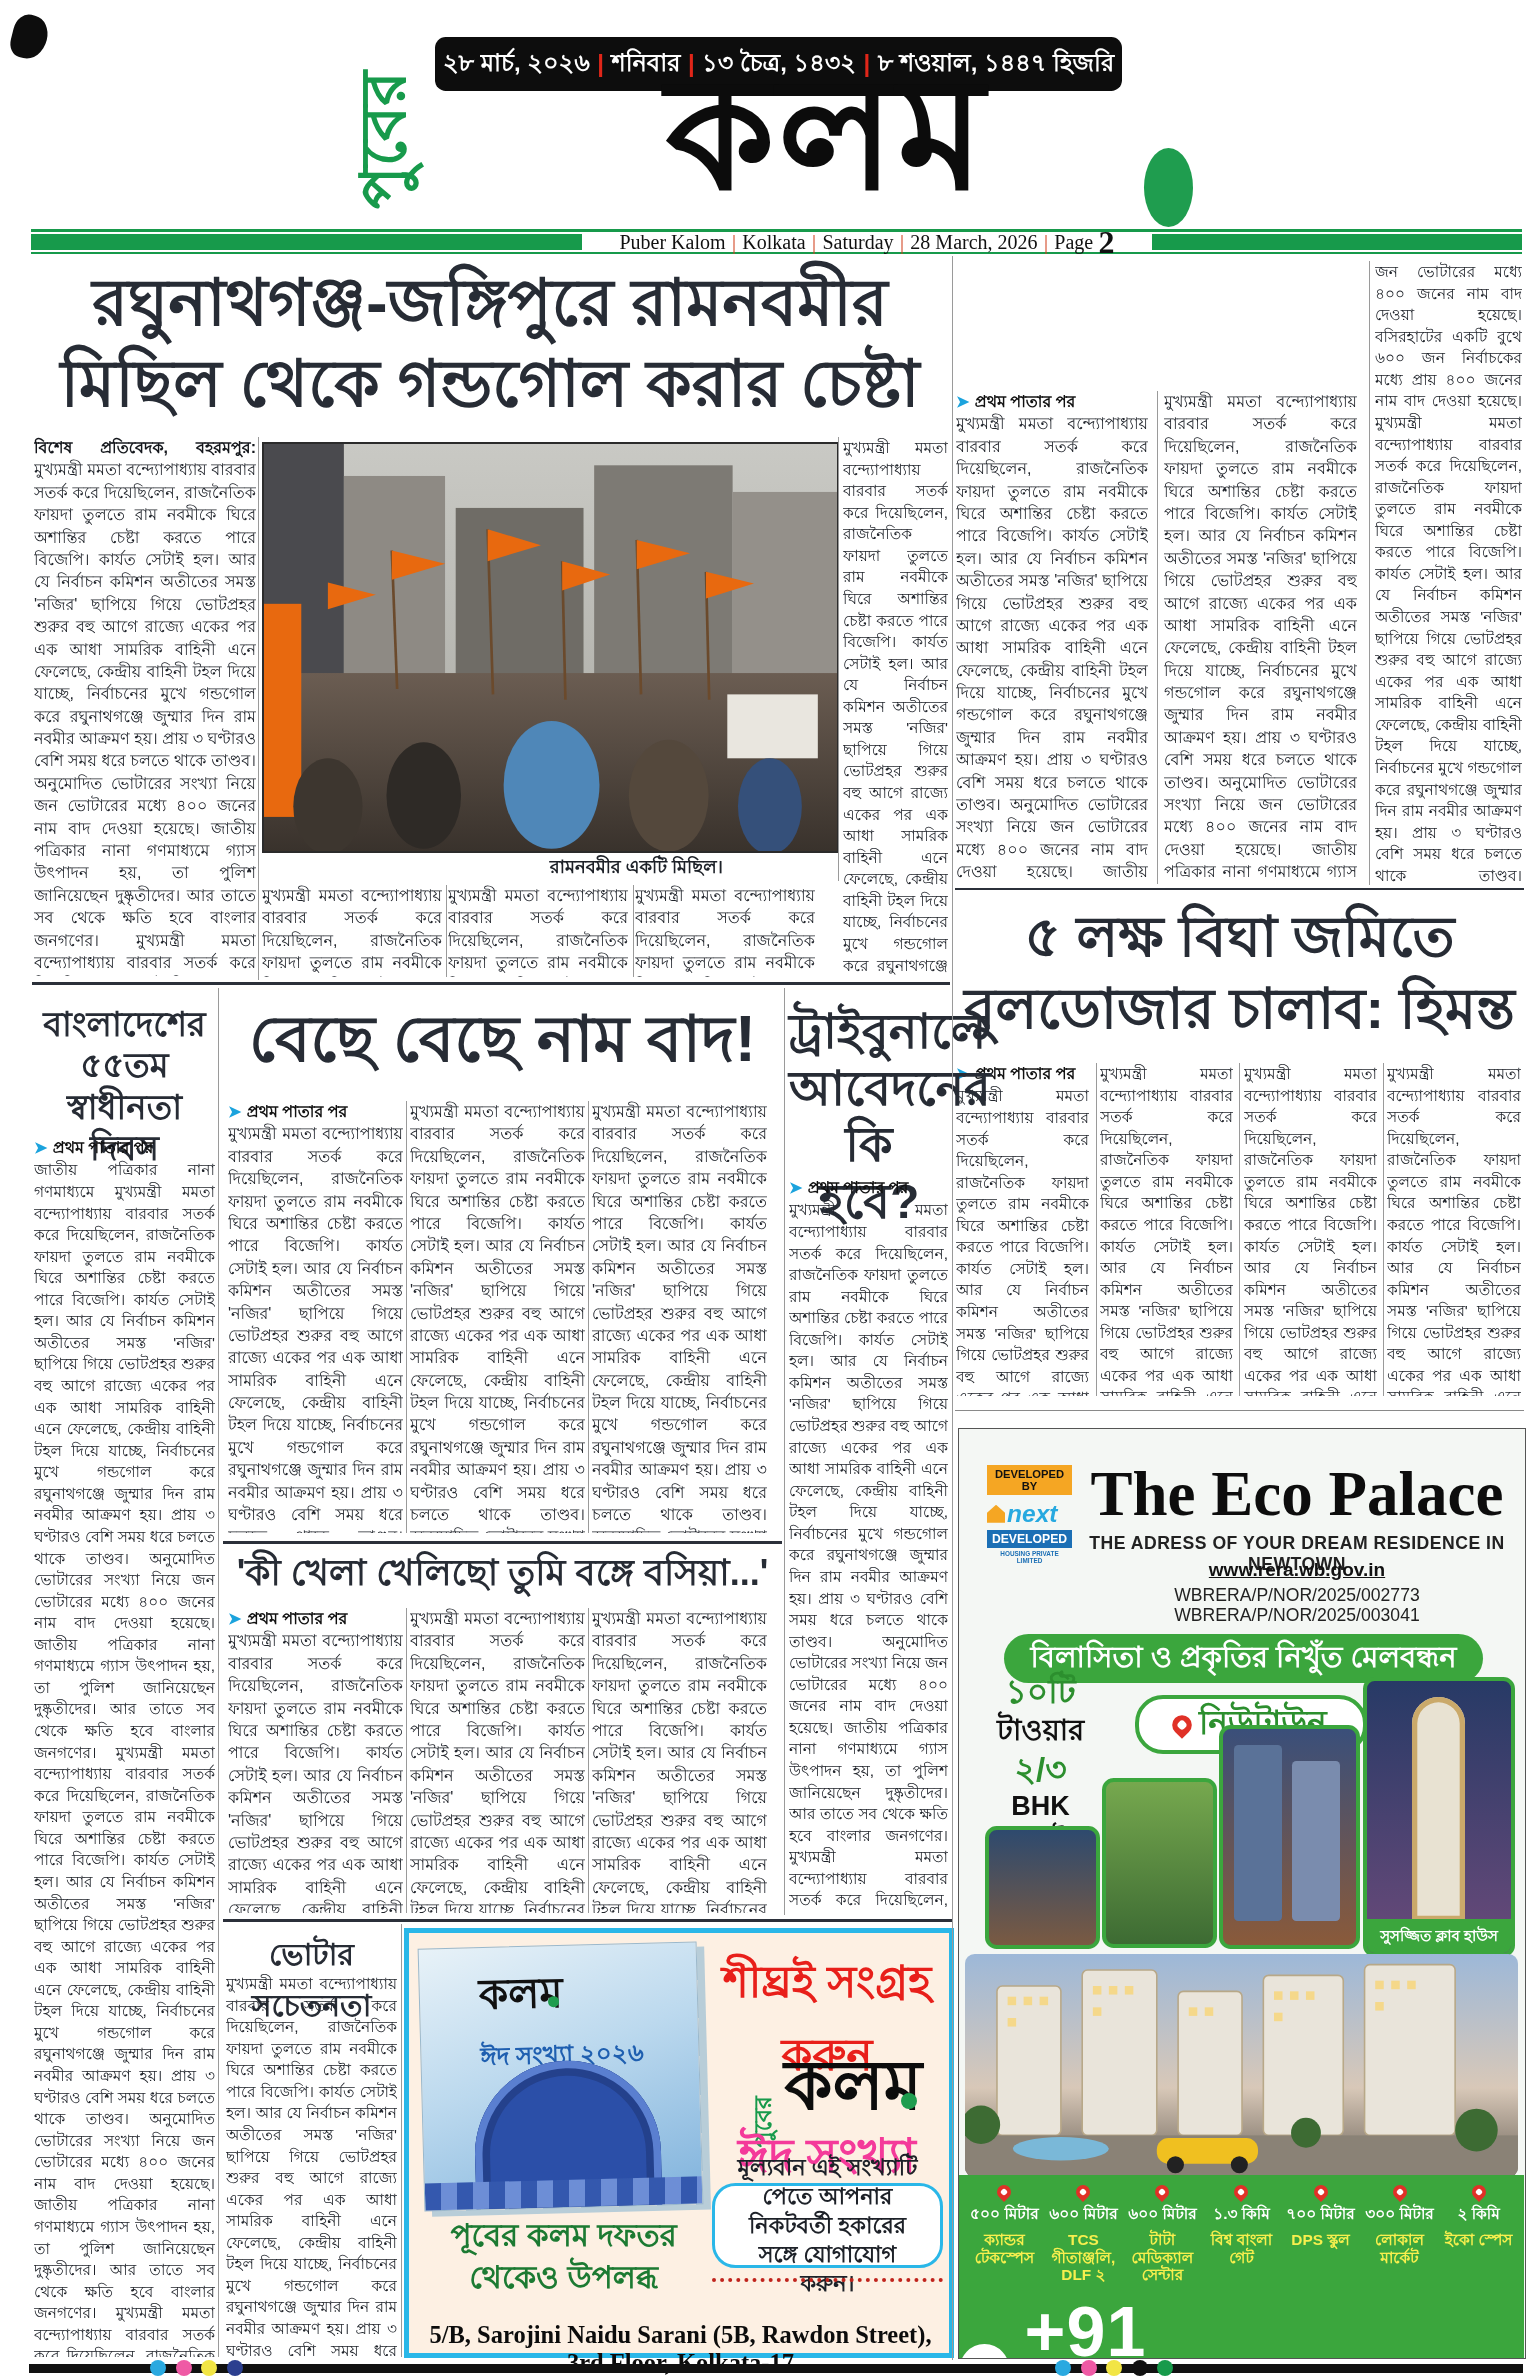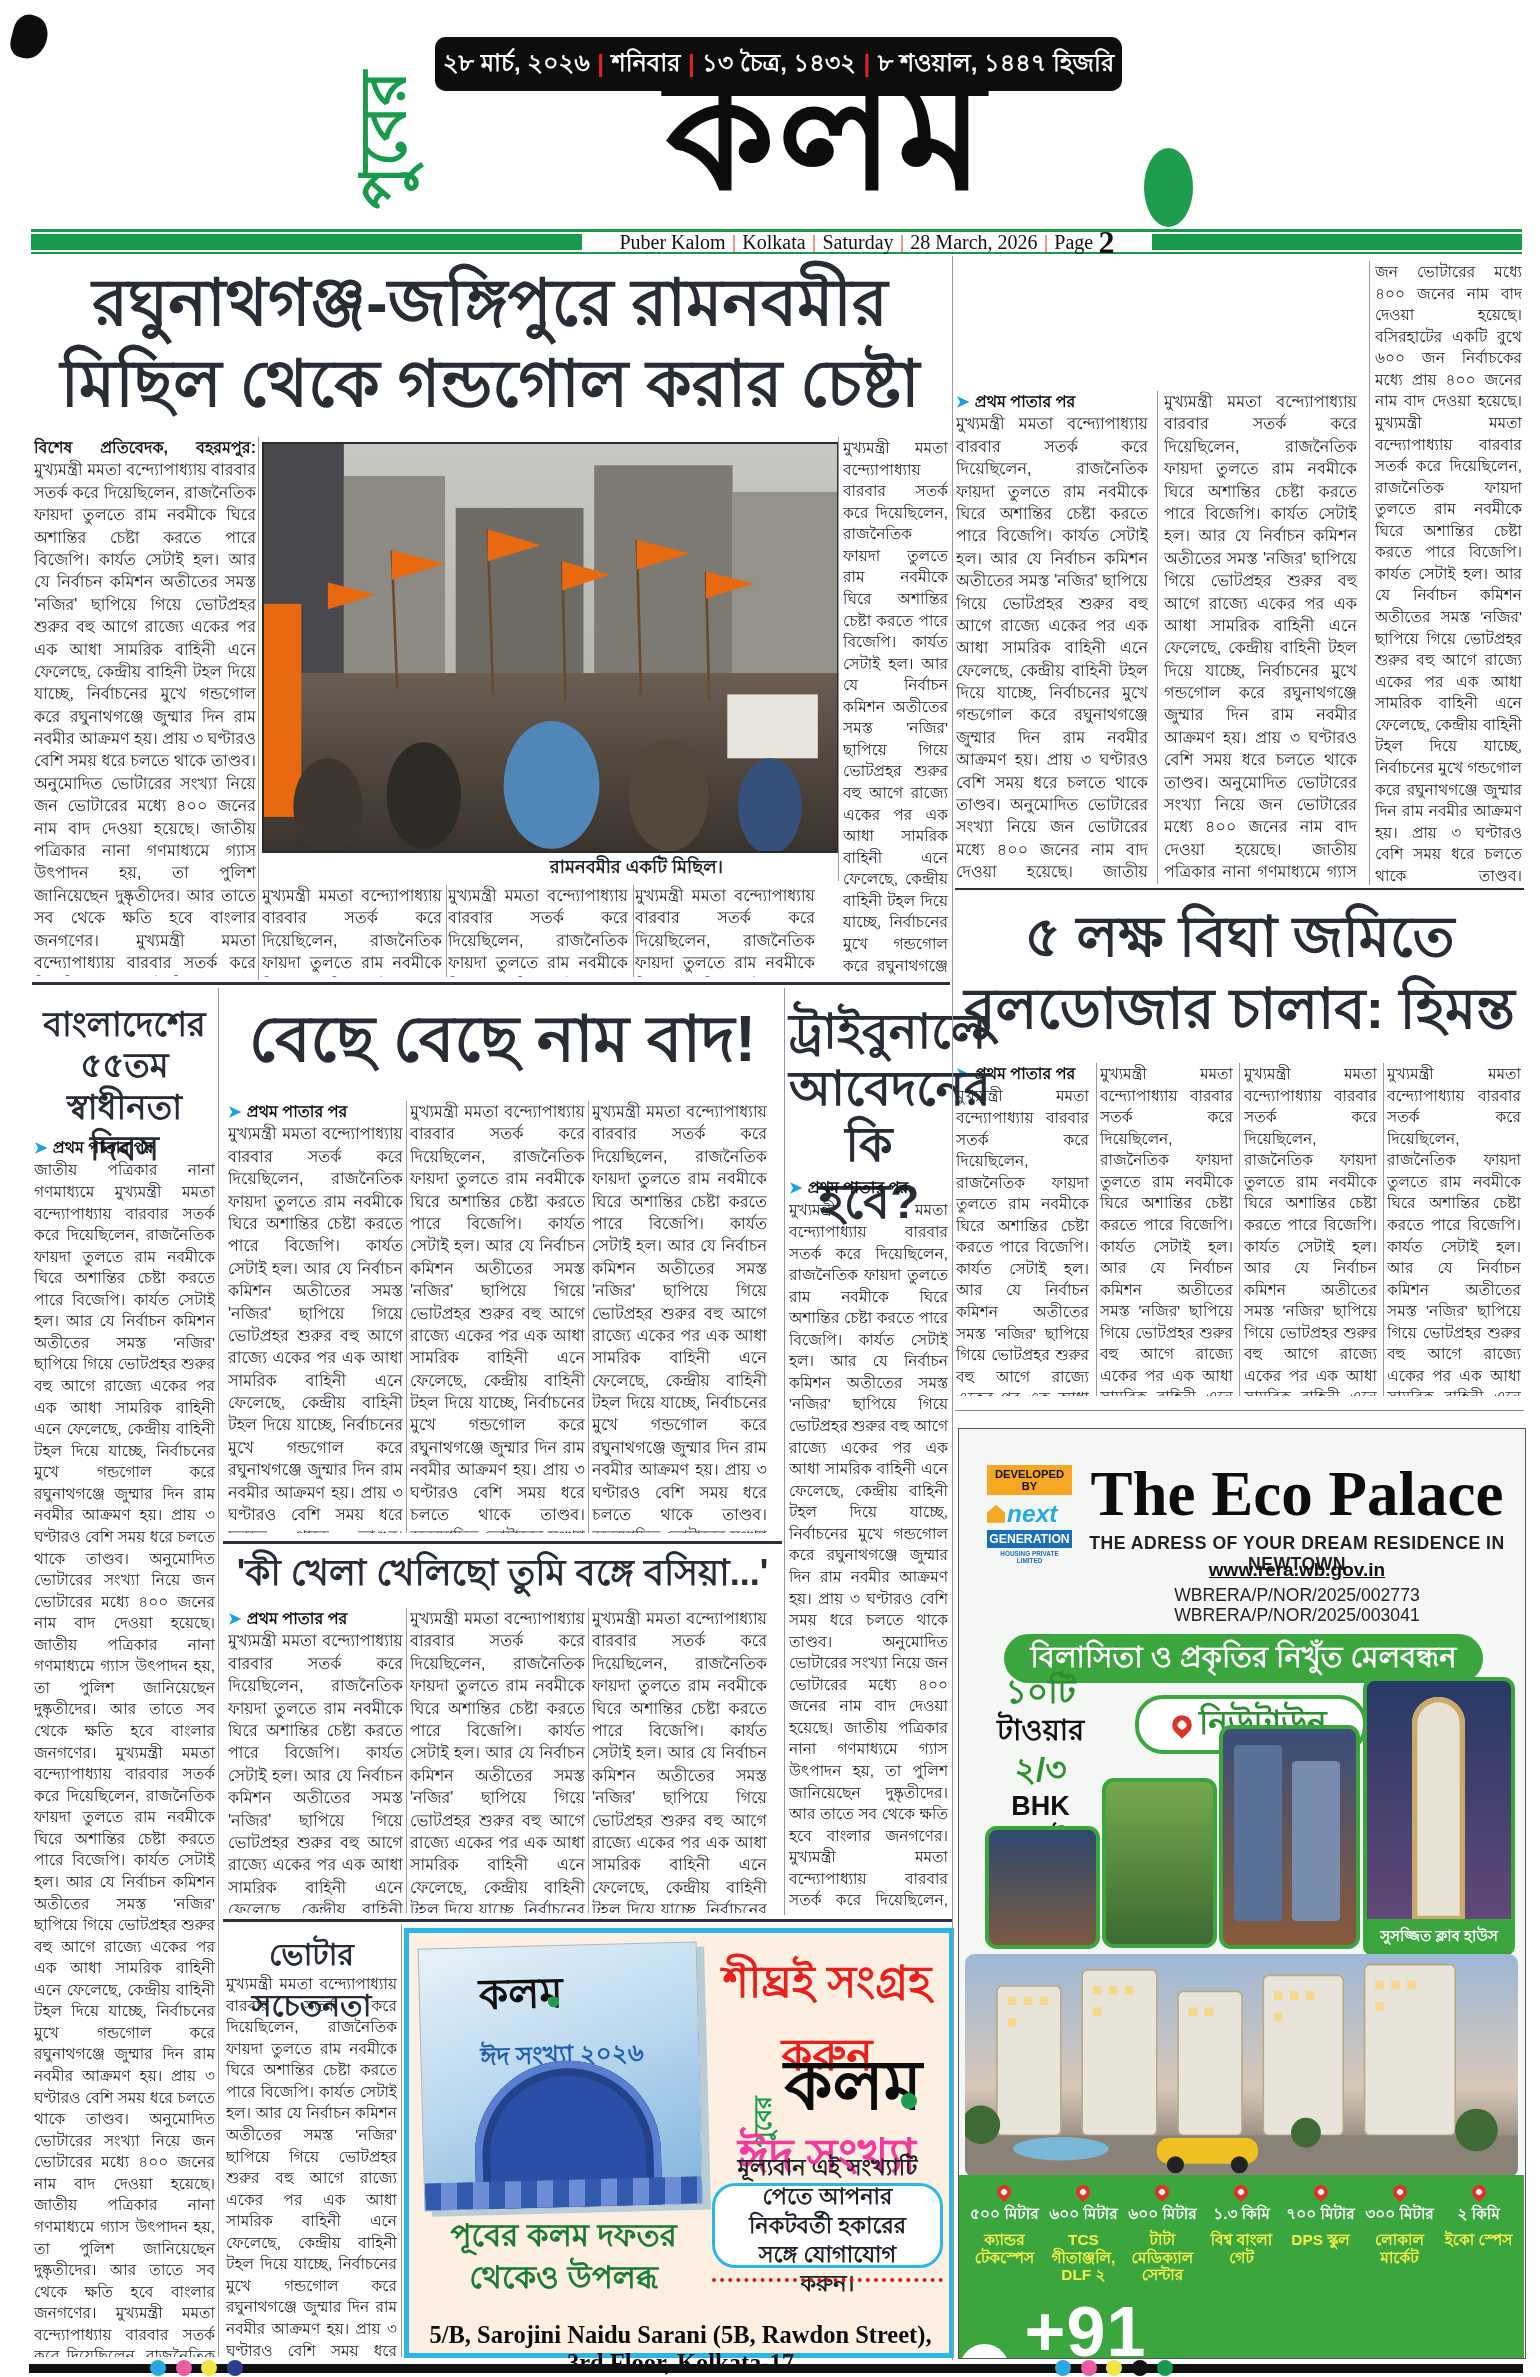--- a/index.html
+++ b/index.html
@@ -273,21 +273,21 @@
 
   <div class="hrule" style="left:955px;top:1410px;width:569px;"></div>
   <div class="abs" style="left:958px;top:1428px;width:568px;height:931px;border:1.6px solid #555;background:#f4f7f4;box-sizing:border-box;overflow:hidden;">
 
     <div class="abs" style="left:28px;top:36px;width:85px;height:112px;">
       <div style="background:#f5a623;color:#111;font-weight:bold;font-size:11.2px;text-align:center;padding:3.2px 1.1px;">DEVELOPED BY</div>
       <div style="display:flex;align-items:center;gap:2.1px;margin-top:4.3px;">
         <span style="width:18px;height:18px;background:#f5a623;display:inline-block;clip-path:polygon(50% 0,100% 45%,100% 100%,0 100%,0 45%);"></span>
         <span style="color:#27a9e0;font-weight:900;font-size:24.5px;font-style:italic;">next</span>
       </div>
-      <div style="background:#1b6fb5;color:#fff;font-weight:900;font-size:12.2px;text-align:center;padding:2.1px 0;margin-top:2.1px;">GENERATION</div>
+      <div style="background:#1b6fb5;color:#fff;font-weight:900;font-size:12.2px;text-align:center;padding:2.1px 0;margin-top:2.1px;">DEVELOPED</div>
       <div style="color:#1b6fb5;font-size:6.4px;text-align:center;margin-top:2.1px;font-weight:bold;">HOUSING PRIVATE LIMITED</div>
     </div>
 
     <div class="abs" style="left:117px;top:29px;width:442px;height:69px;font-family:'Liberation Serif',serif;font-weight:900;font-size:63px;color:#0d0d0d;text-align:center;">The Eco Palace</div>
     <div class="abs" style="left:117px;top:104px;width:442px;height:22.4px;font-weight:bold;font-size:17.6px;color:#222;text-align:center;letter-spacing:0.5px;">THE ADRESS OF YOUR DREAM RESIDENCE IN NEWTOWN</div>
     <div class="abs" style="left:117px;top:130px;width:442px;height:21px;font-weight:900;font-size:19px;color:#111;text-align:center;text-decoration:underline;">www.rera.wb.gov.in</div>
     <div class="abs" style="left:117px;top:156px;width:442px;height:19px;font-size:17.6px;color:#222;text-align:center;">WBRERA/P/NOR/2025/002773</div>
     <div class="abs" style="left:117px;top:176px;width:442px;height:19px;font-size:17.6px;color:#222;text-align:center;">WBRERA/P/NOR/2025/003041</div>
 
     <div class="abs" style="left:45px;top:205px;width:479px;height:49px;background:#3ba63d;border-radius:24.5px;display:flex;align-items:center;justify-content:center;">

